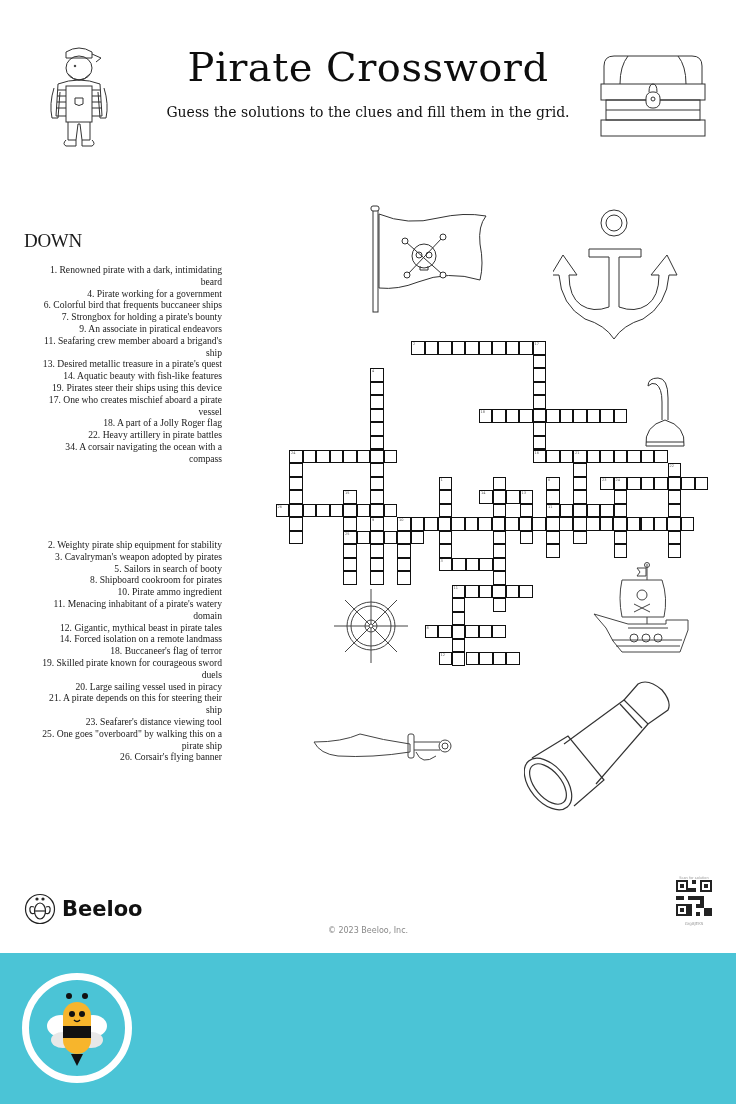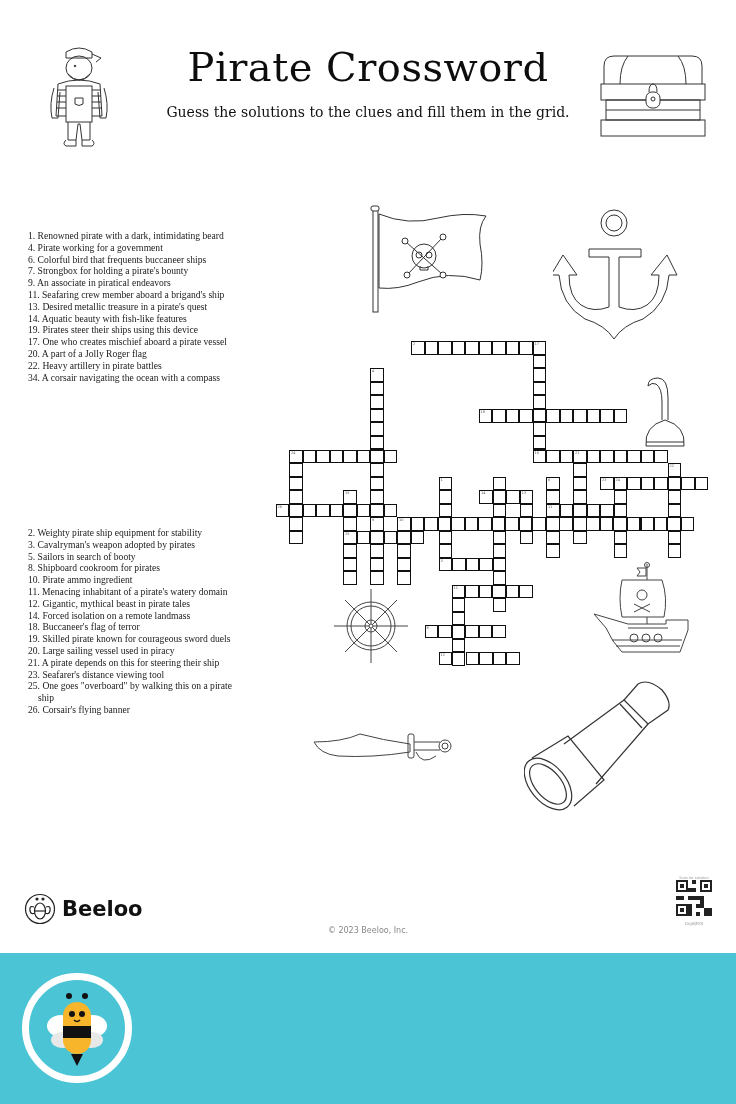--- a/index.html
+++ b/index.html
@@ -1,21 +1,21 @@
 <!DOCTYPE html>
 <html><head>
 <meta charset="utf-8">
 <style>
   html,body{margin:0;padding:0;background:#fff;}
   body{width:736px;height:1104px;position:relative;overflow:hidden;font-family:"DejaVu Serif",serif;color:#111;}
   .title{position:absolute;left:0;width:736px;top:44px;text-align:center;font-family:"DejaVu Serif",serif;font-size:40px;letter-spacing:0.5px;color:#0d0d0d;}
   .subtitle{position:absolute;left:0;width:736px;top:104px;text-align:center;font-family:"DejaVu Serif",serif;font-size:14px;color:#111;}
   .clues{position:absolute;left:24px;width:210px;font-family:"Liberation Serif",serif;color:#1a1a1a;}
   .clues h2{margin:0 0 2px 0;font-weight:normal;font-size:19px;letter-spacing:-0.3px;font-family:"Liberation Serif",serif;}
-  .clues ol{list-style:none;margin:0;padding:0;}
+  .clues ol{list-style:none;margin:12px;padding:0;text-align:right;}
   .clues li{font-size:9.6px;line-height:11.8px;padding-left:12px;text-indent:-10px;margin-left:2px;}
   .grid{position:absolute;left:0;top:0;width:736px;height:700px;pointer-events:none;}
   .cell{position:absolute;width:13.5px;height:13.5px;box-sizing:border-box;border:1.3px solid #111;background:#fff;pointer-events:auto;}
   .cell .num{position:absolute;left:1px;top:0px;font-family:"DejaVu Sans",sans-serif;font-size:3.5px;line-height:4px;color:#555;}
   .illus{position:absolute;}
   .footer-logo{position:absolute;left:24px;top:893px;display:flex;align-items:center;}
   .footer-logo .brand{font-family:"DejaVu Sans",sans-serif;font-weight:bold;font-size:21px;margin-left:6px;color:#111;}
   .copyright{position:absolute;left:0;width:736px;text-align:center;top:926px;font-family:"DejaVu Sans",sans-serif;font-size:8px;color:#888;}
   .qr{position:absolute;left:676px;top:876px;width:36px;text-align:center;font-family:"DejaVu Sans",sans-serif;color:#999;}
   .qr .cap{font-size:3.5px;}
@@ -52,32 +52,33 @@
   <rect x="1" y="32" width="104" height="16"></rect>
   <rect x="6" y="48" width="94" height="20"></rect>
   <path d="M6 58 H100"></path>
   <rect x="1" y="68" width="104" height="16"></rect>
   <path d="M49 40 q0 -8 4 -8 q4 0 4 8"></path>
   <rect x="46" y="40" width="14" height="16" rx="6" fill="#fff"></rect>
   <circle cx="53" cy="47" r="2"></circle>
 </svg>
 
 <div class="clues" style="top:230px">
+  <h2>DOWN</h2>
   <ol>
     <li>1. Renowned pirate with a dark, intimidating beard</li>
     <li>4. Pirate working for a government</li>
     <li>6. Colorful bird that frequents buccaneer ships</li>
     <li>7. Strongbox for holding a pirate's bounty</li>
     <li>9. An associate in piratical endeavors</li>
     <li>11. Seafaring crew member aboard a brigand's ship</li>
     <li>13. Desired metallic treasure in a pirate's quest</li>
     <li>14. Aquatic beauty with fish-like features</li>
     <li>19. Pirates steer their ships using this device</li>
     <li>17. One who creates mischief aboard a pirate vessel</li>
-    <li>20. A part of a Jolly Roger flag</li>
+    <li>18. A part of a Jolly Roger flag</li>
     <li>22. Heavy artillery in pirate battles</li>
     <li>34. A corsair navigating the ocean with a compass</li>
   </ol>
 </div>
 
 <div class="clues" style="top:527px">
   <ol>
     <li>2. Weighty pirate ship equipment for stability</li>
     <li>3. Cavalryman's weapon adopted by pirates</li>
     <li>5. Sailors in search of booty</li>

